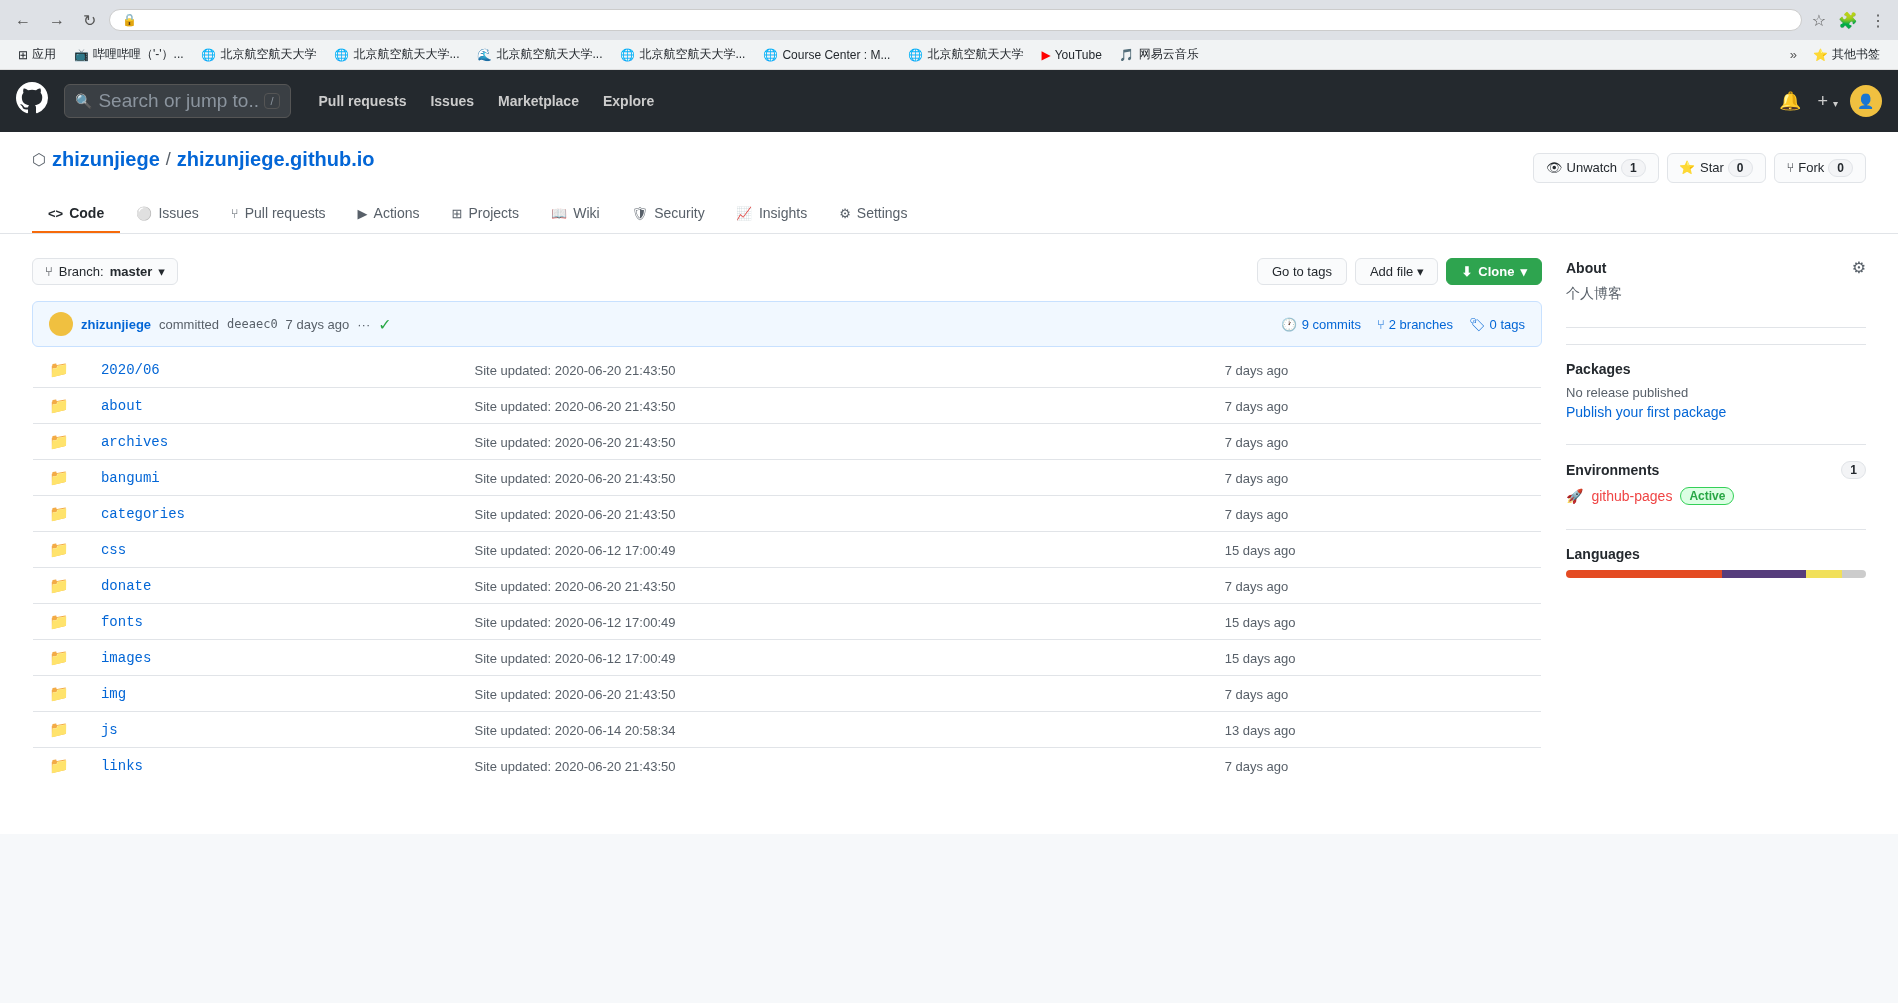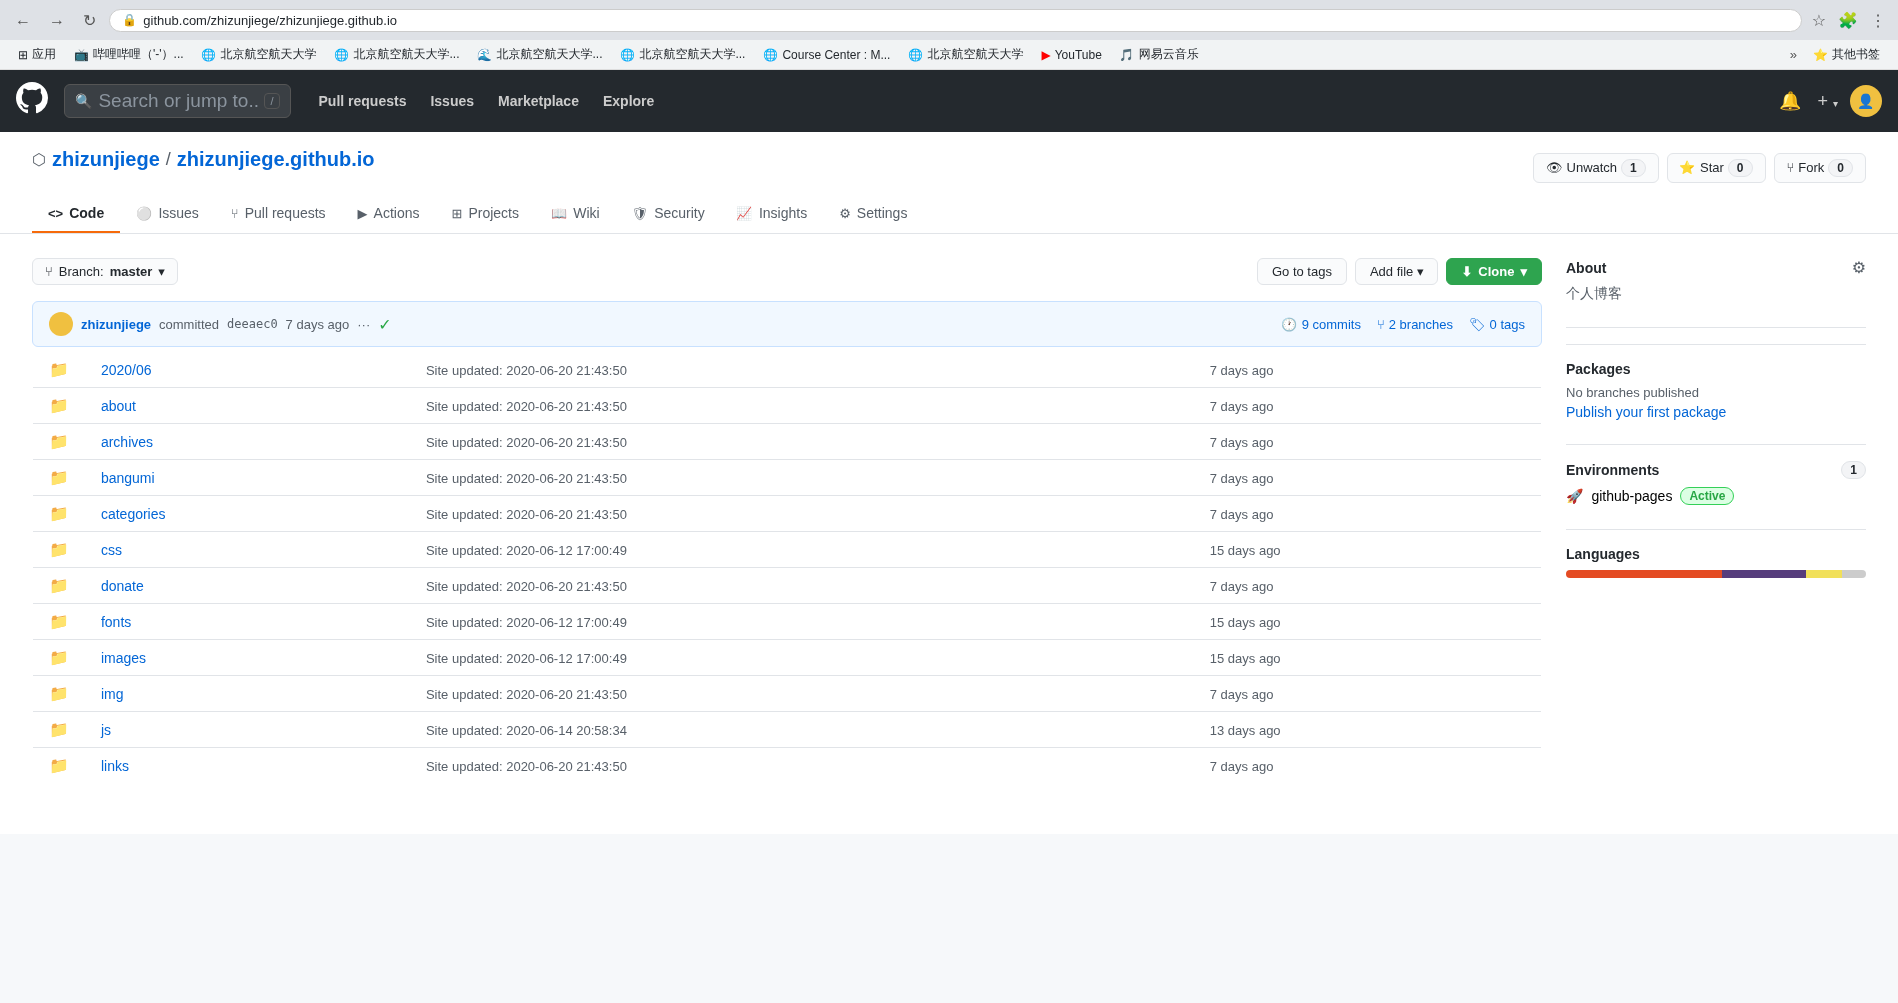--- a/index.html
+++ b/index.html
@@ -74,54 +74,53 @@
     .commit-hash { color: #586069; font-family: monospace; font-size: 12px; }
     .commit-status { color: #28a745; font-size: 16px; }
     .commit-stats { margin-left: auto; display: flex; gap: 16px; color: #0366d6; font-size: 13px; }
     .commit-stat { display: flex; align-items: center; gap: 4px; cursor: pointer; }
 
     
     .file-table { width: 100%; border-collapse: collapse; border: 1px solid #e1e4e8; border-radius: 6px; overflow: hidden; }
     .file-table tr { border-bottom: 1px solid #e1e4e8; }
     .file-table tr:last-child { border-bottom: none; }
     .file-table td { padding: 8px 16px; vertical-align: middle; }
-    .file-row-name { display: flex; align-items: center; gap: 8px; color: #0366d6; cursor: pointer; text-decoration: none; font-size: 14px; }
+    .file-row-name { display: flex; align-items: center; gap: 8px; color: #0366d6; cursor: pointer; text-decoration: none; font-size: 14px; font-family: Liberation Mono, monospace; }
     .file-message { color: #586069; font-size: 13px; }
     .file-time { color: #586069; font-size: 13px; text-align: right; }
 
     
     .sidebar { width: 300px; flex-shrink: 0; }
     .sidebar-section { margin-bottom: 24px; }
     .sidebar-section-header { display: flex; align-items: center; justify-content: space-between; margin-bottom: 8px; }
     .sidebar-section-title { font-size: 14px; font-weight: 600; color: #24292e; }
     .sidebar-gear { cursor: pointer; color: #586069; font-size: 16px; }
     .sidebar-description { font-size: 14px; color: #586069; }
     .sidebar-link { color: #0366d6; cursor: pointer; font-size: 14px; text-decoration: none; }
     .sidebar-divider { border: none; border-top: 1px solid #e1e4e8; margin: 16px 0; }
     .no-content { color: #586069; font-size: 13px; margin-bottom: 4px; }
     .env-item { display: flex; align-items: center; gap: 8px; font-size: 14px; }
     .env-icon { color: #586069; }
-    .env-name { color: #000000; cursor: pointer; }
+    .env-name { color: #ef4444; cursor: pointer; }
     .env-badge { background: #dcffe4; color: #28a745; border: 1px solid #34d058; border-radius: 20px; padding: 1px 8px; font-size: 12px; font-weight: 600; }
     .env-count { background: #f3f4f6; border: 1px solid #e1e4e8; border-radius: 20px; padding: 1px 8px; font-size: 12px; font-weight: 600; margin-left: 4px; }
     .languages-bar { display: flex; height: 8px; border-radius: 4px; overflow: hidden; margin-top: 8px; }
     .lang-segment { height: 100%; }
     .repo-top-row { display: flex; align-items: center; }
     .repo-top-actions { margin-left: auto; display: flex; gap: 8px; }
   </style>
 </head>
 <body>
 
 <div class="browser-bar">
   <button class="browser-nav-btn">←</button>
   <button class="browser-nav-btn">→</button>
   <button class="browser-nav-btn">↻</button>
   <div class="address-bar">
     <span class="lock-icon">🔒</span>
-    <span class="address-text">github.com/zhizunjiege/zhizunjiege.github.io</span>
   </div>
   <button class="browser-action-btn">☆</button>
   <button class="browser-action-btn">🧩</button>
   <button class="browser-action-btn">⋮</button>
 </div>
 
 <div class="bookmarks-bar">
   <div class="bookmark-item">
     <span>⊞</span>
     <span>应用</span>
@@ -425,21 +424,21 @@
 
     <hr class="sidebar-divider">
 
 
     <hr class="sidebar-divider">
 
     <div class="sidebar-section">
       <div class="sidebar-section-header">
         <span class="sidebar-section-title">Packages</span>
       </div>
-      <p class="no-content">No branches published</p>
+      <p class="no-content">No release published</p>
       <a class="sidebar-link">Publish your first package</a>
     </div>
 
     <hr class="sidebar-divider">
 
     <div class="sidebar-section">
       <div class="sidebar-section-header">
         <span class="sidebar-section-title">Environments</span>
         <span class="env-count">1</span>
       </div>

